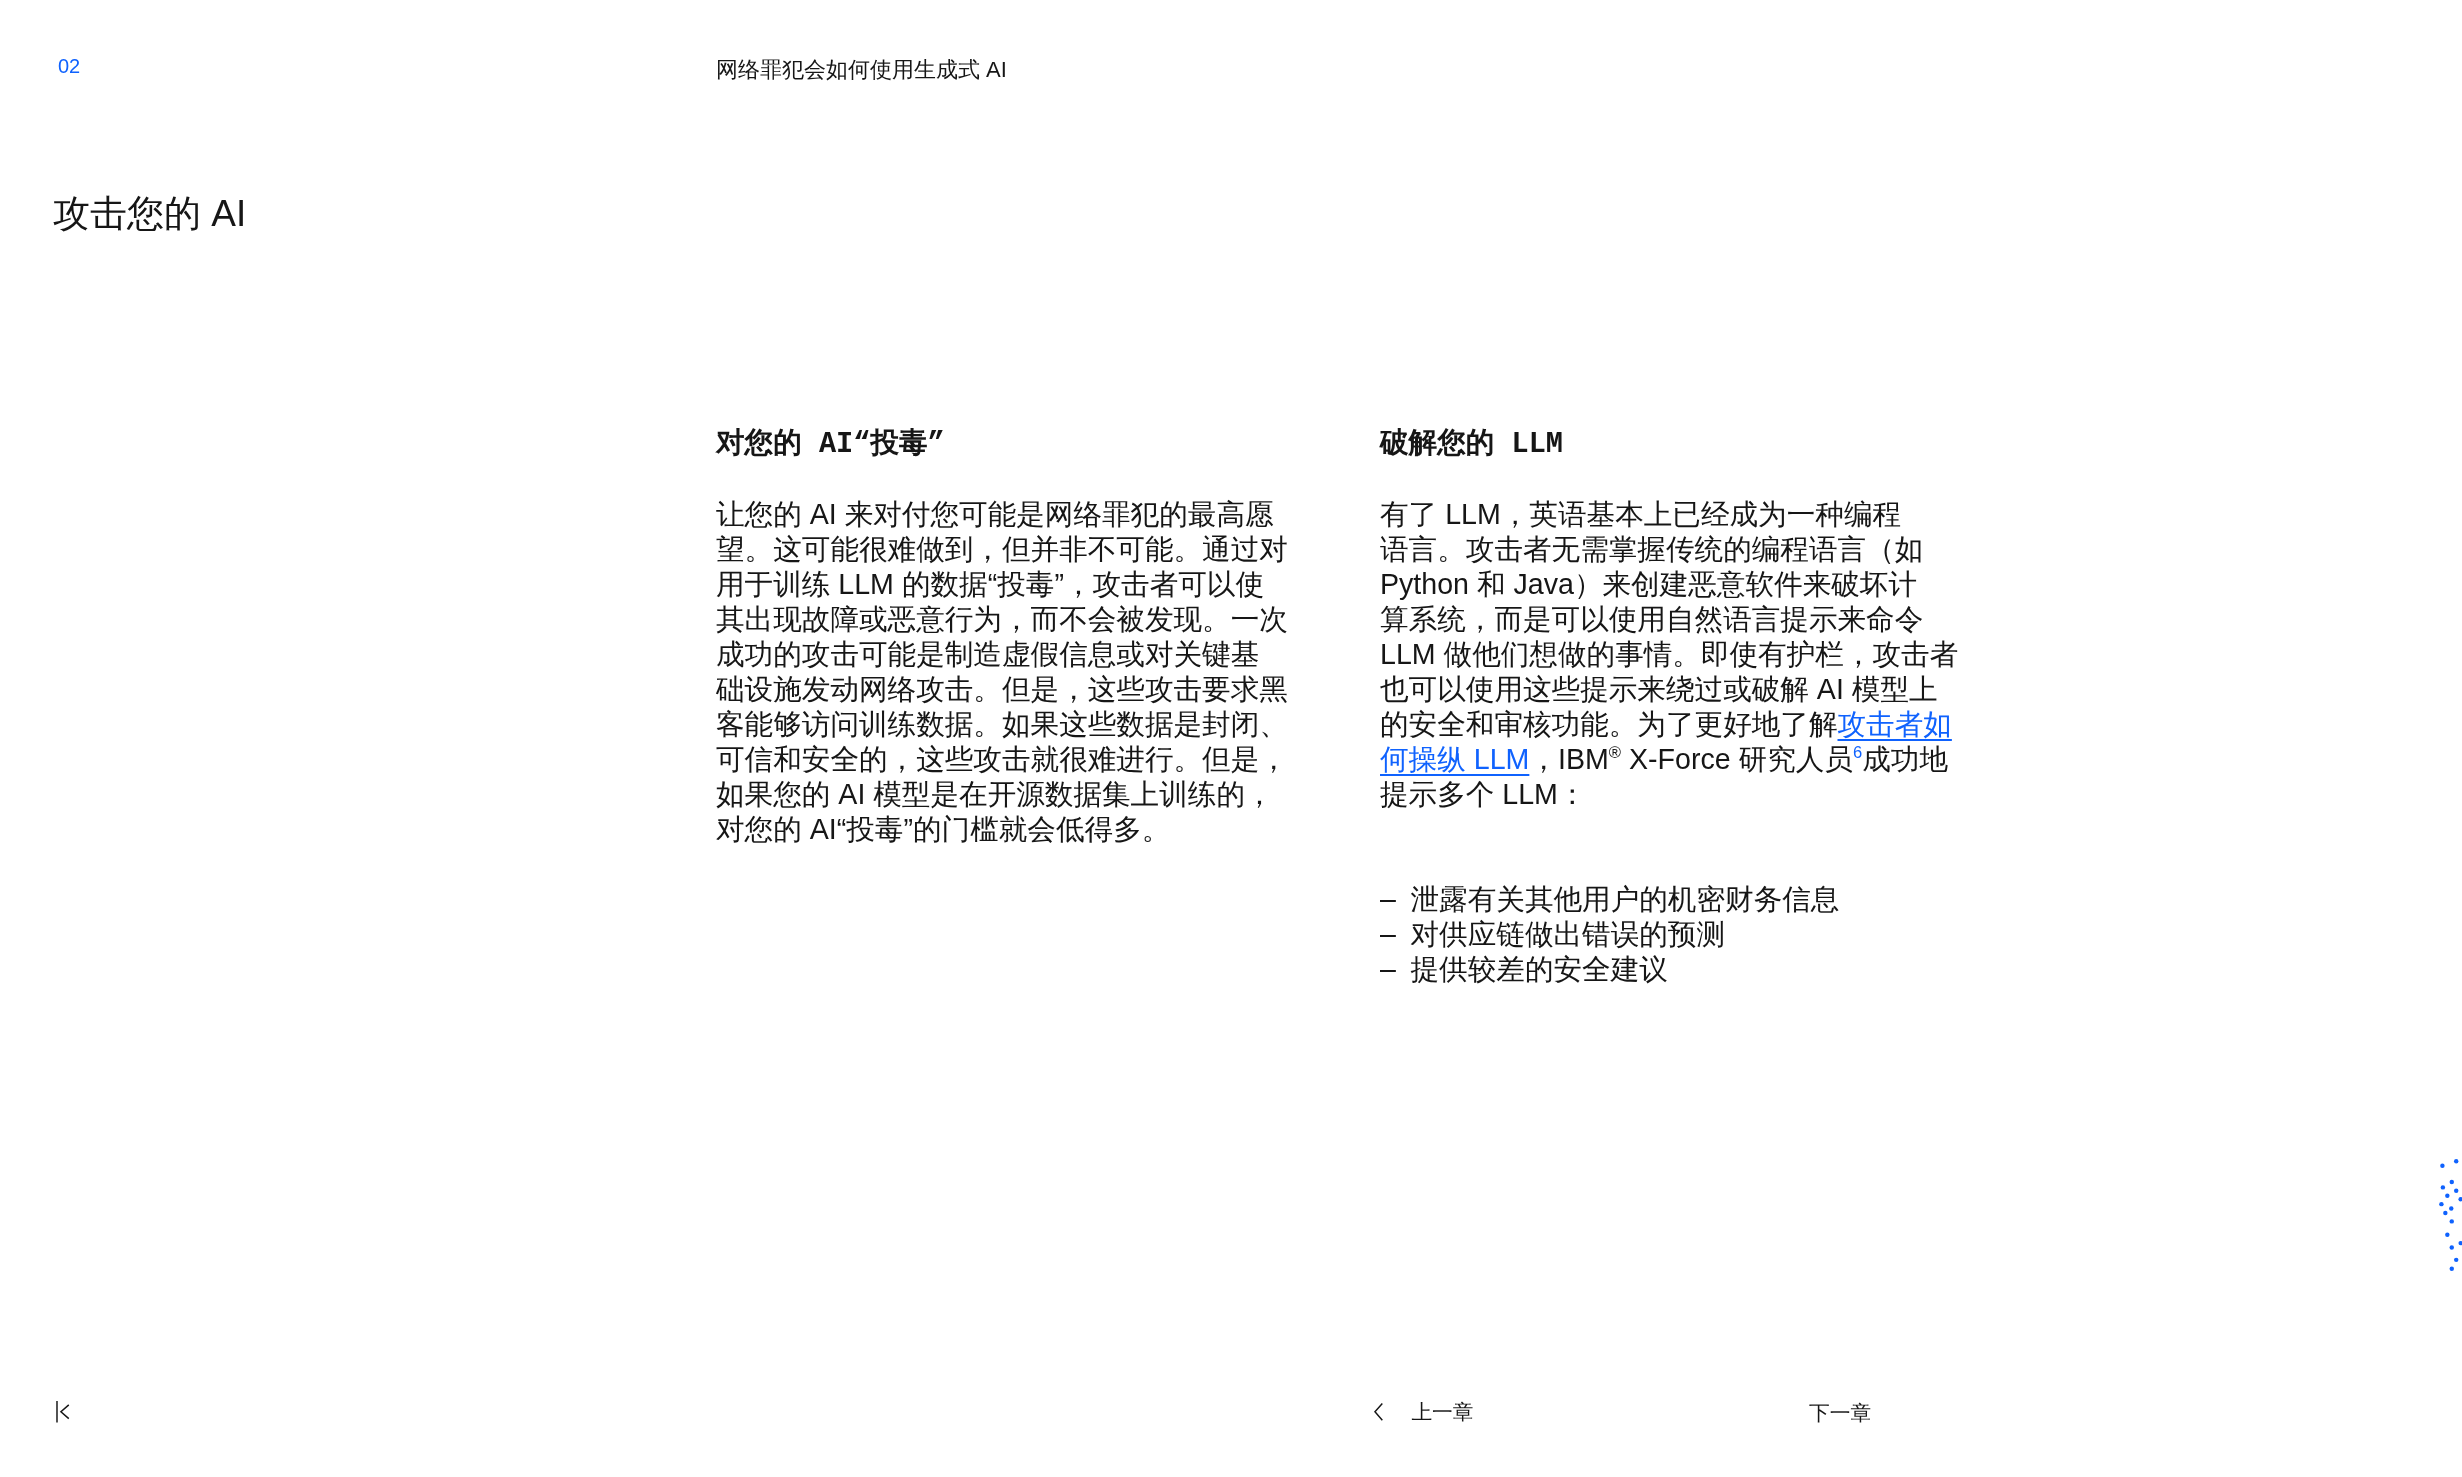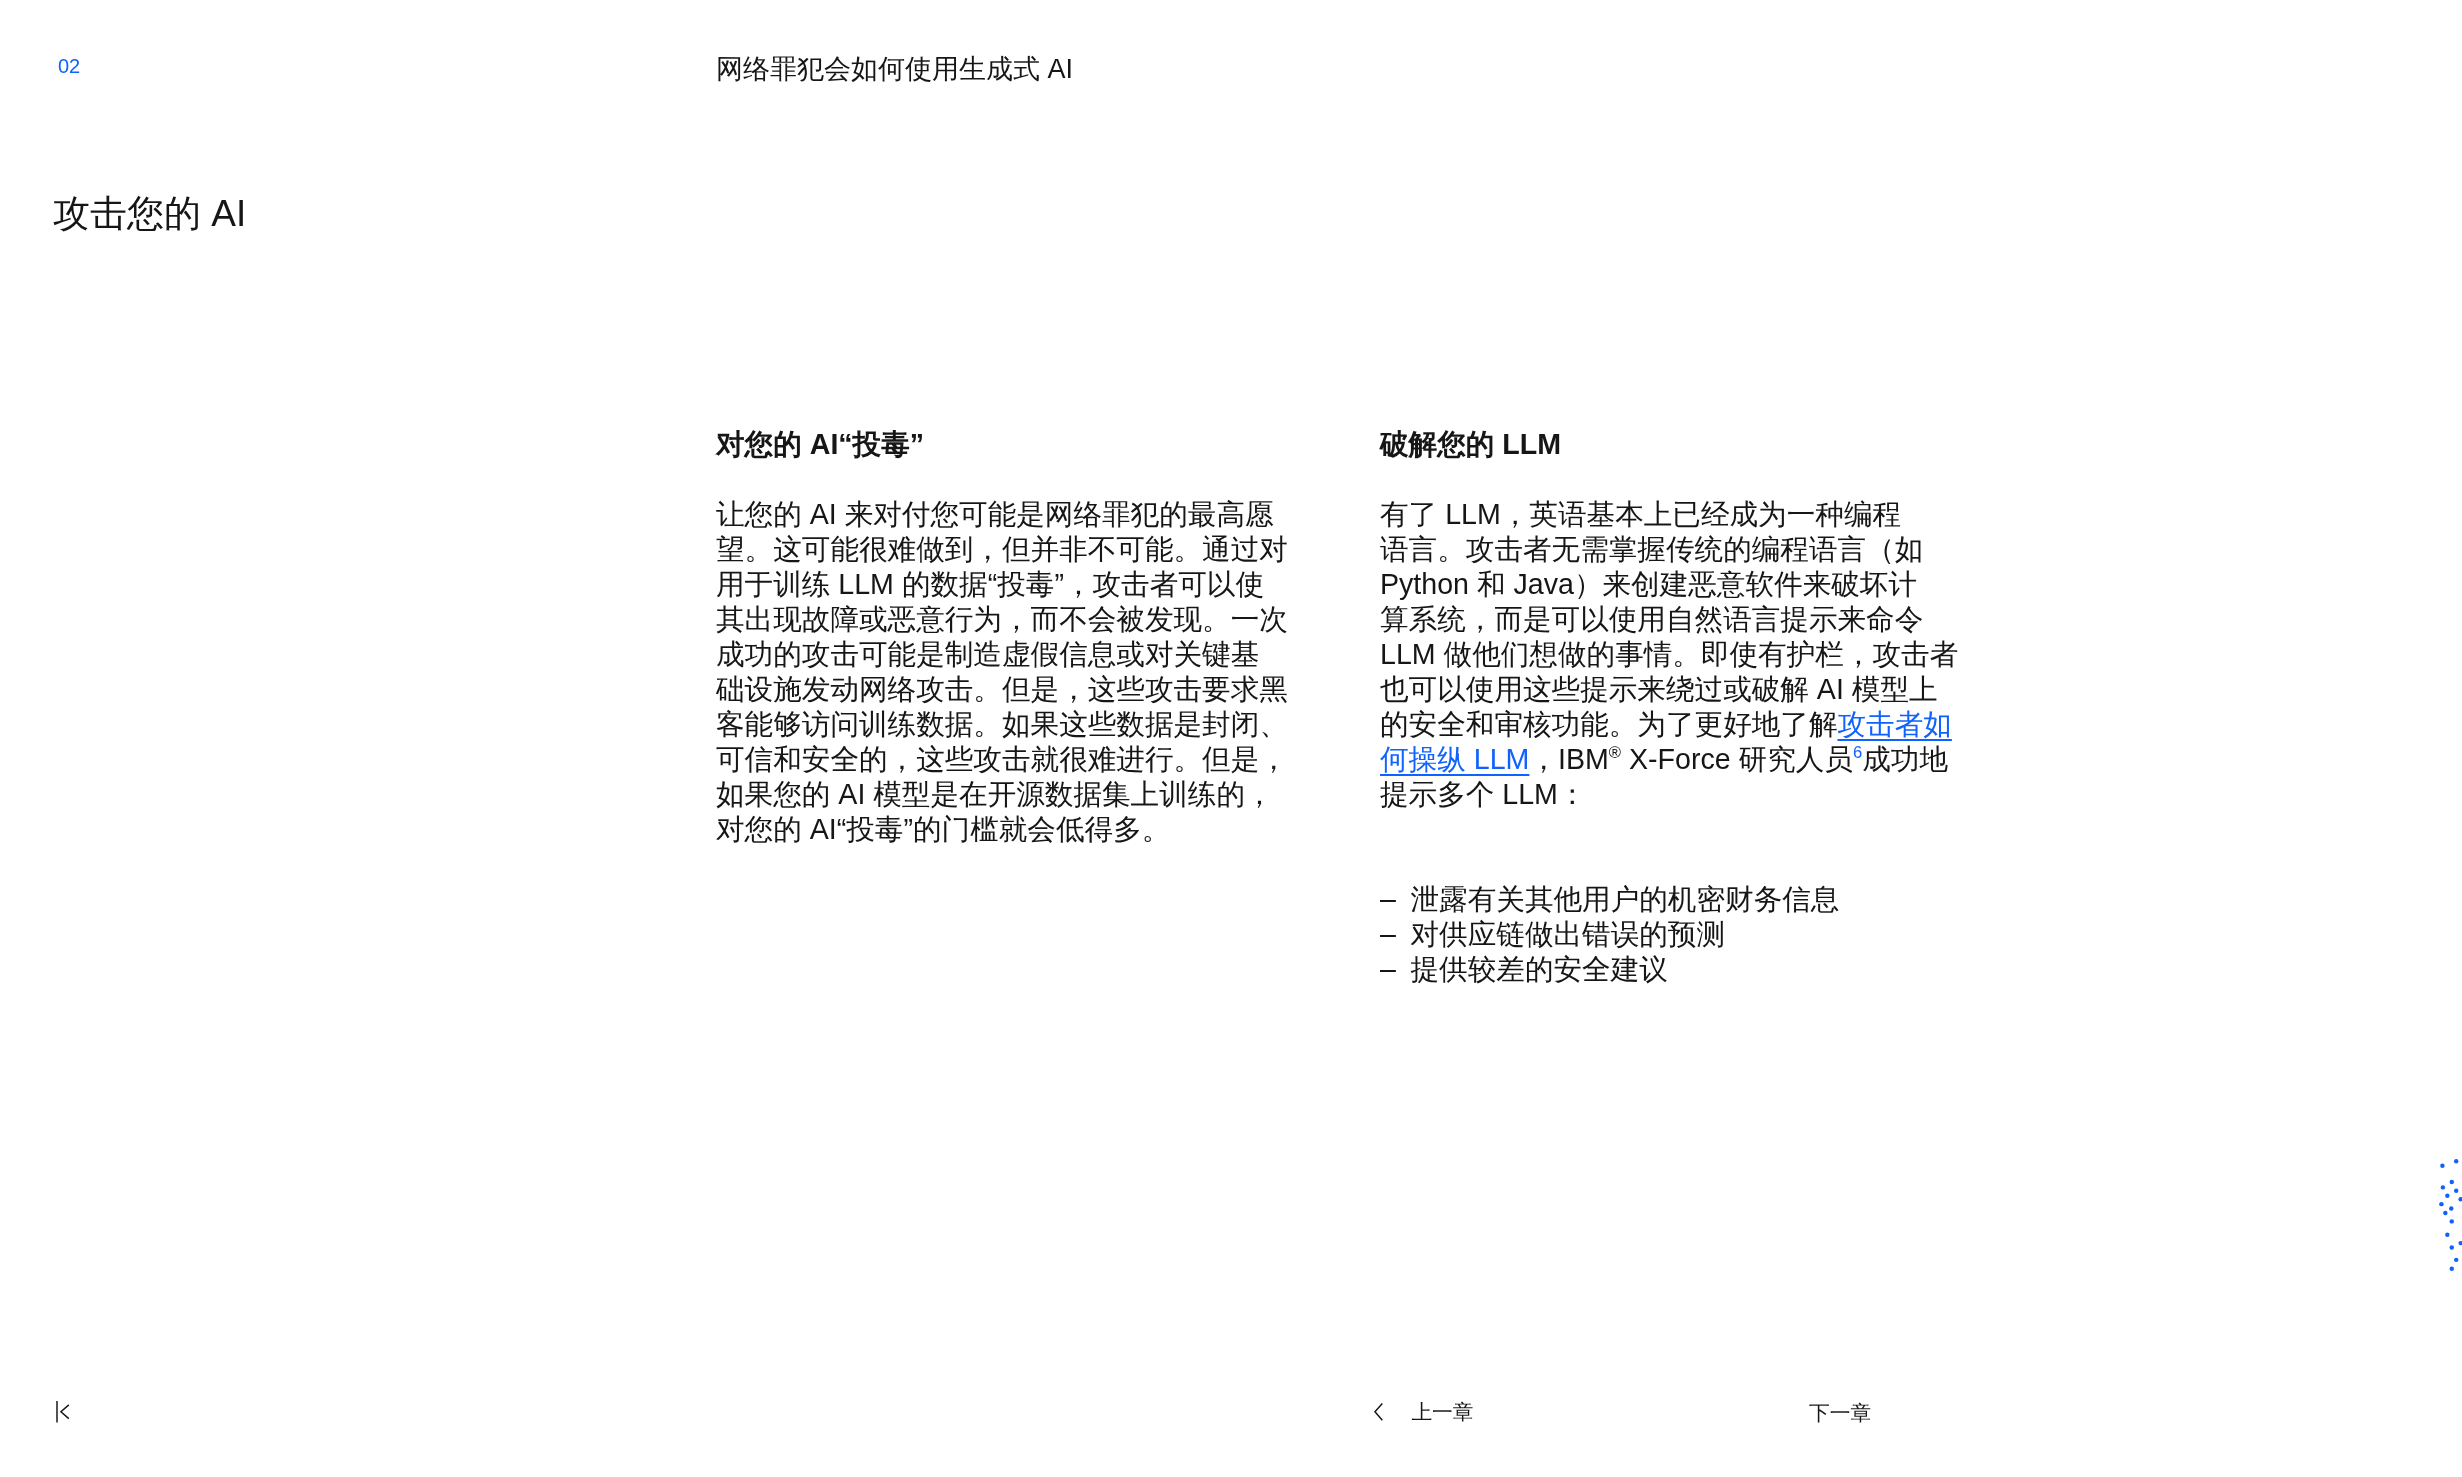--- a/index.html
+++ b/index.html
@@ -23,21 +23,21 @@
   .section-number{
     position:absolute;
     left:58px; top:51px;
     font-size:20px; line-height:31.5px;
     color:var(--accent);
     font-weight:400;
   }
   .header-title{
     position:absolute;
     left:716px; top:55px;
-    font-size:27px; line-height:29.5px;
+    font-size:22px; line-height:29.5px;
     font-weight:400;
     color:var(--text);
   }
   
   .page-title{
     position:absolute;
     left:53px; top:193px;
     font-size:37px; line-height:41px;
     font-weight:300;
     color:var(--text);
@@ -52,20 +52,21 @@
     white-space:pre-line;
     color:var(--text);
   }
   .col-1{left:51px;}
   .col-2{left:716px;}
   .col-3{left:1380px;}
   .col-heading{
     font-weight:700;
     font-size:28.6px;
     line-height:35px;
+    font-family:Liberation Mono, monospace;
   }
   .col-body{font-weight:400;}
   .inline-link{
     color:var(--accent);
     text-decoration:underline;
     text-decoration-thickness:2px;
     text-underline-offset:4.9px;
     cursor:pointer;
   }
   sup{

